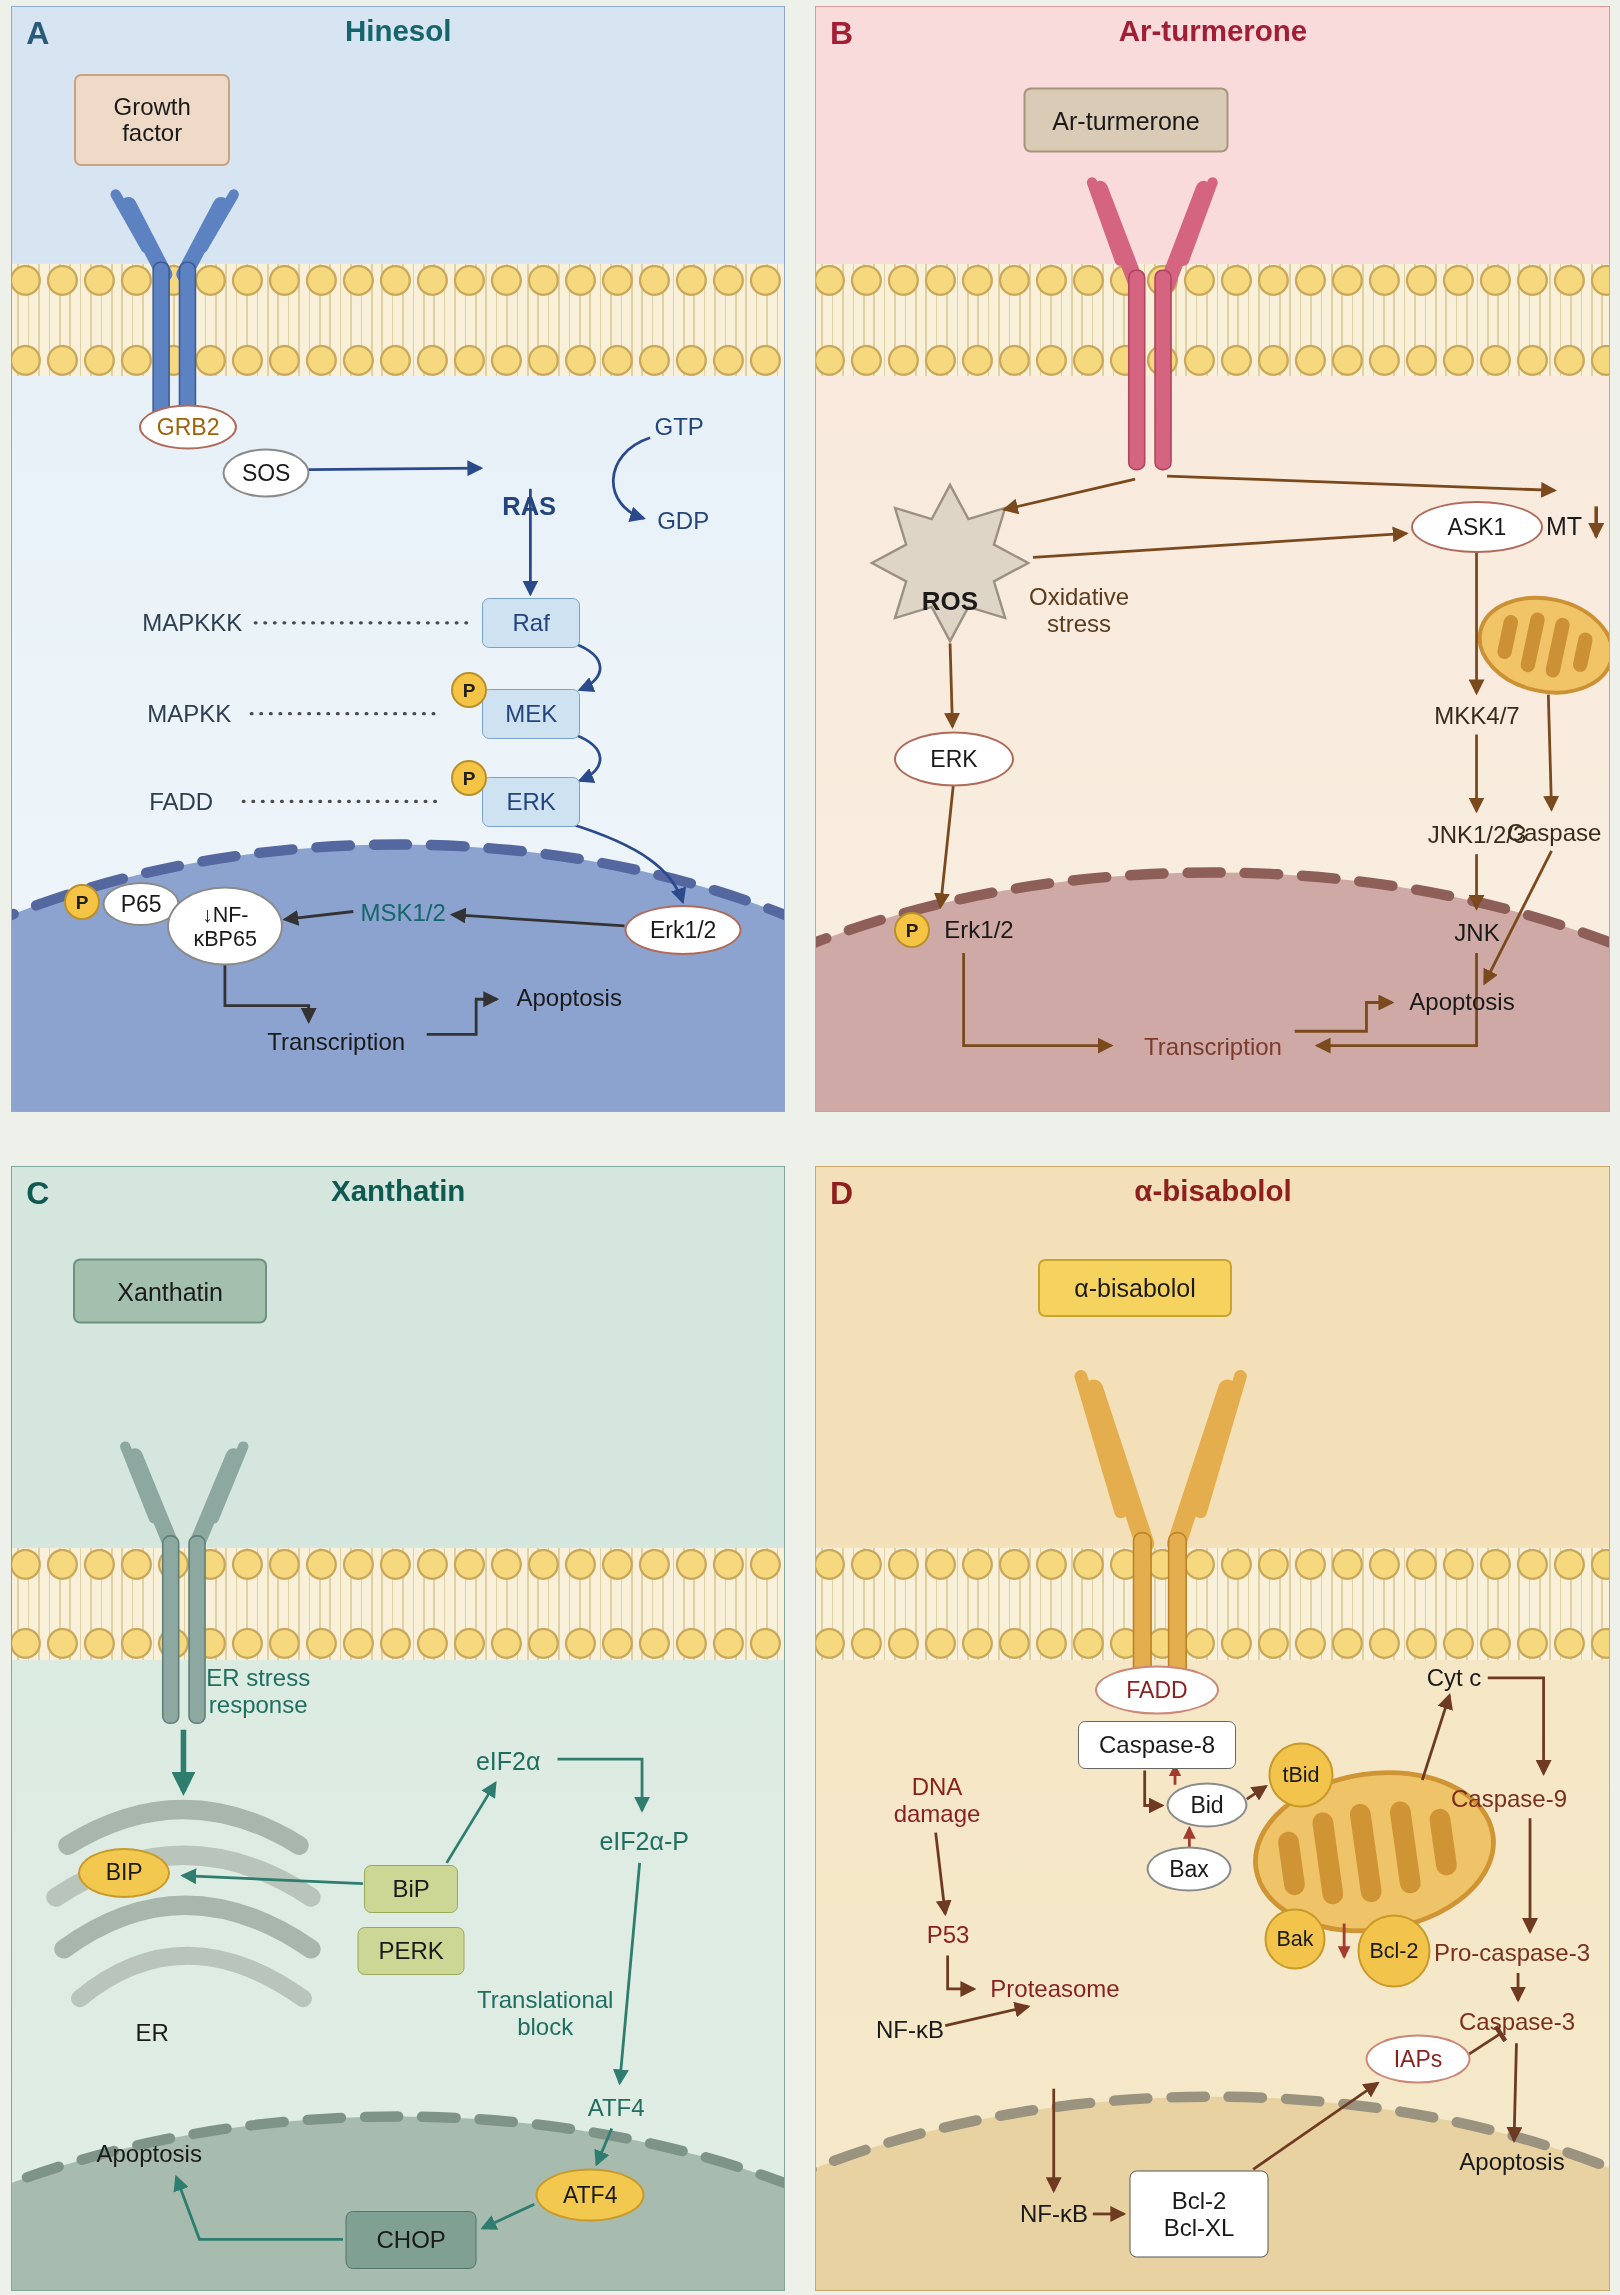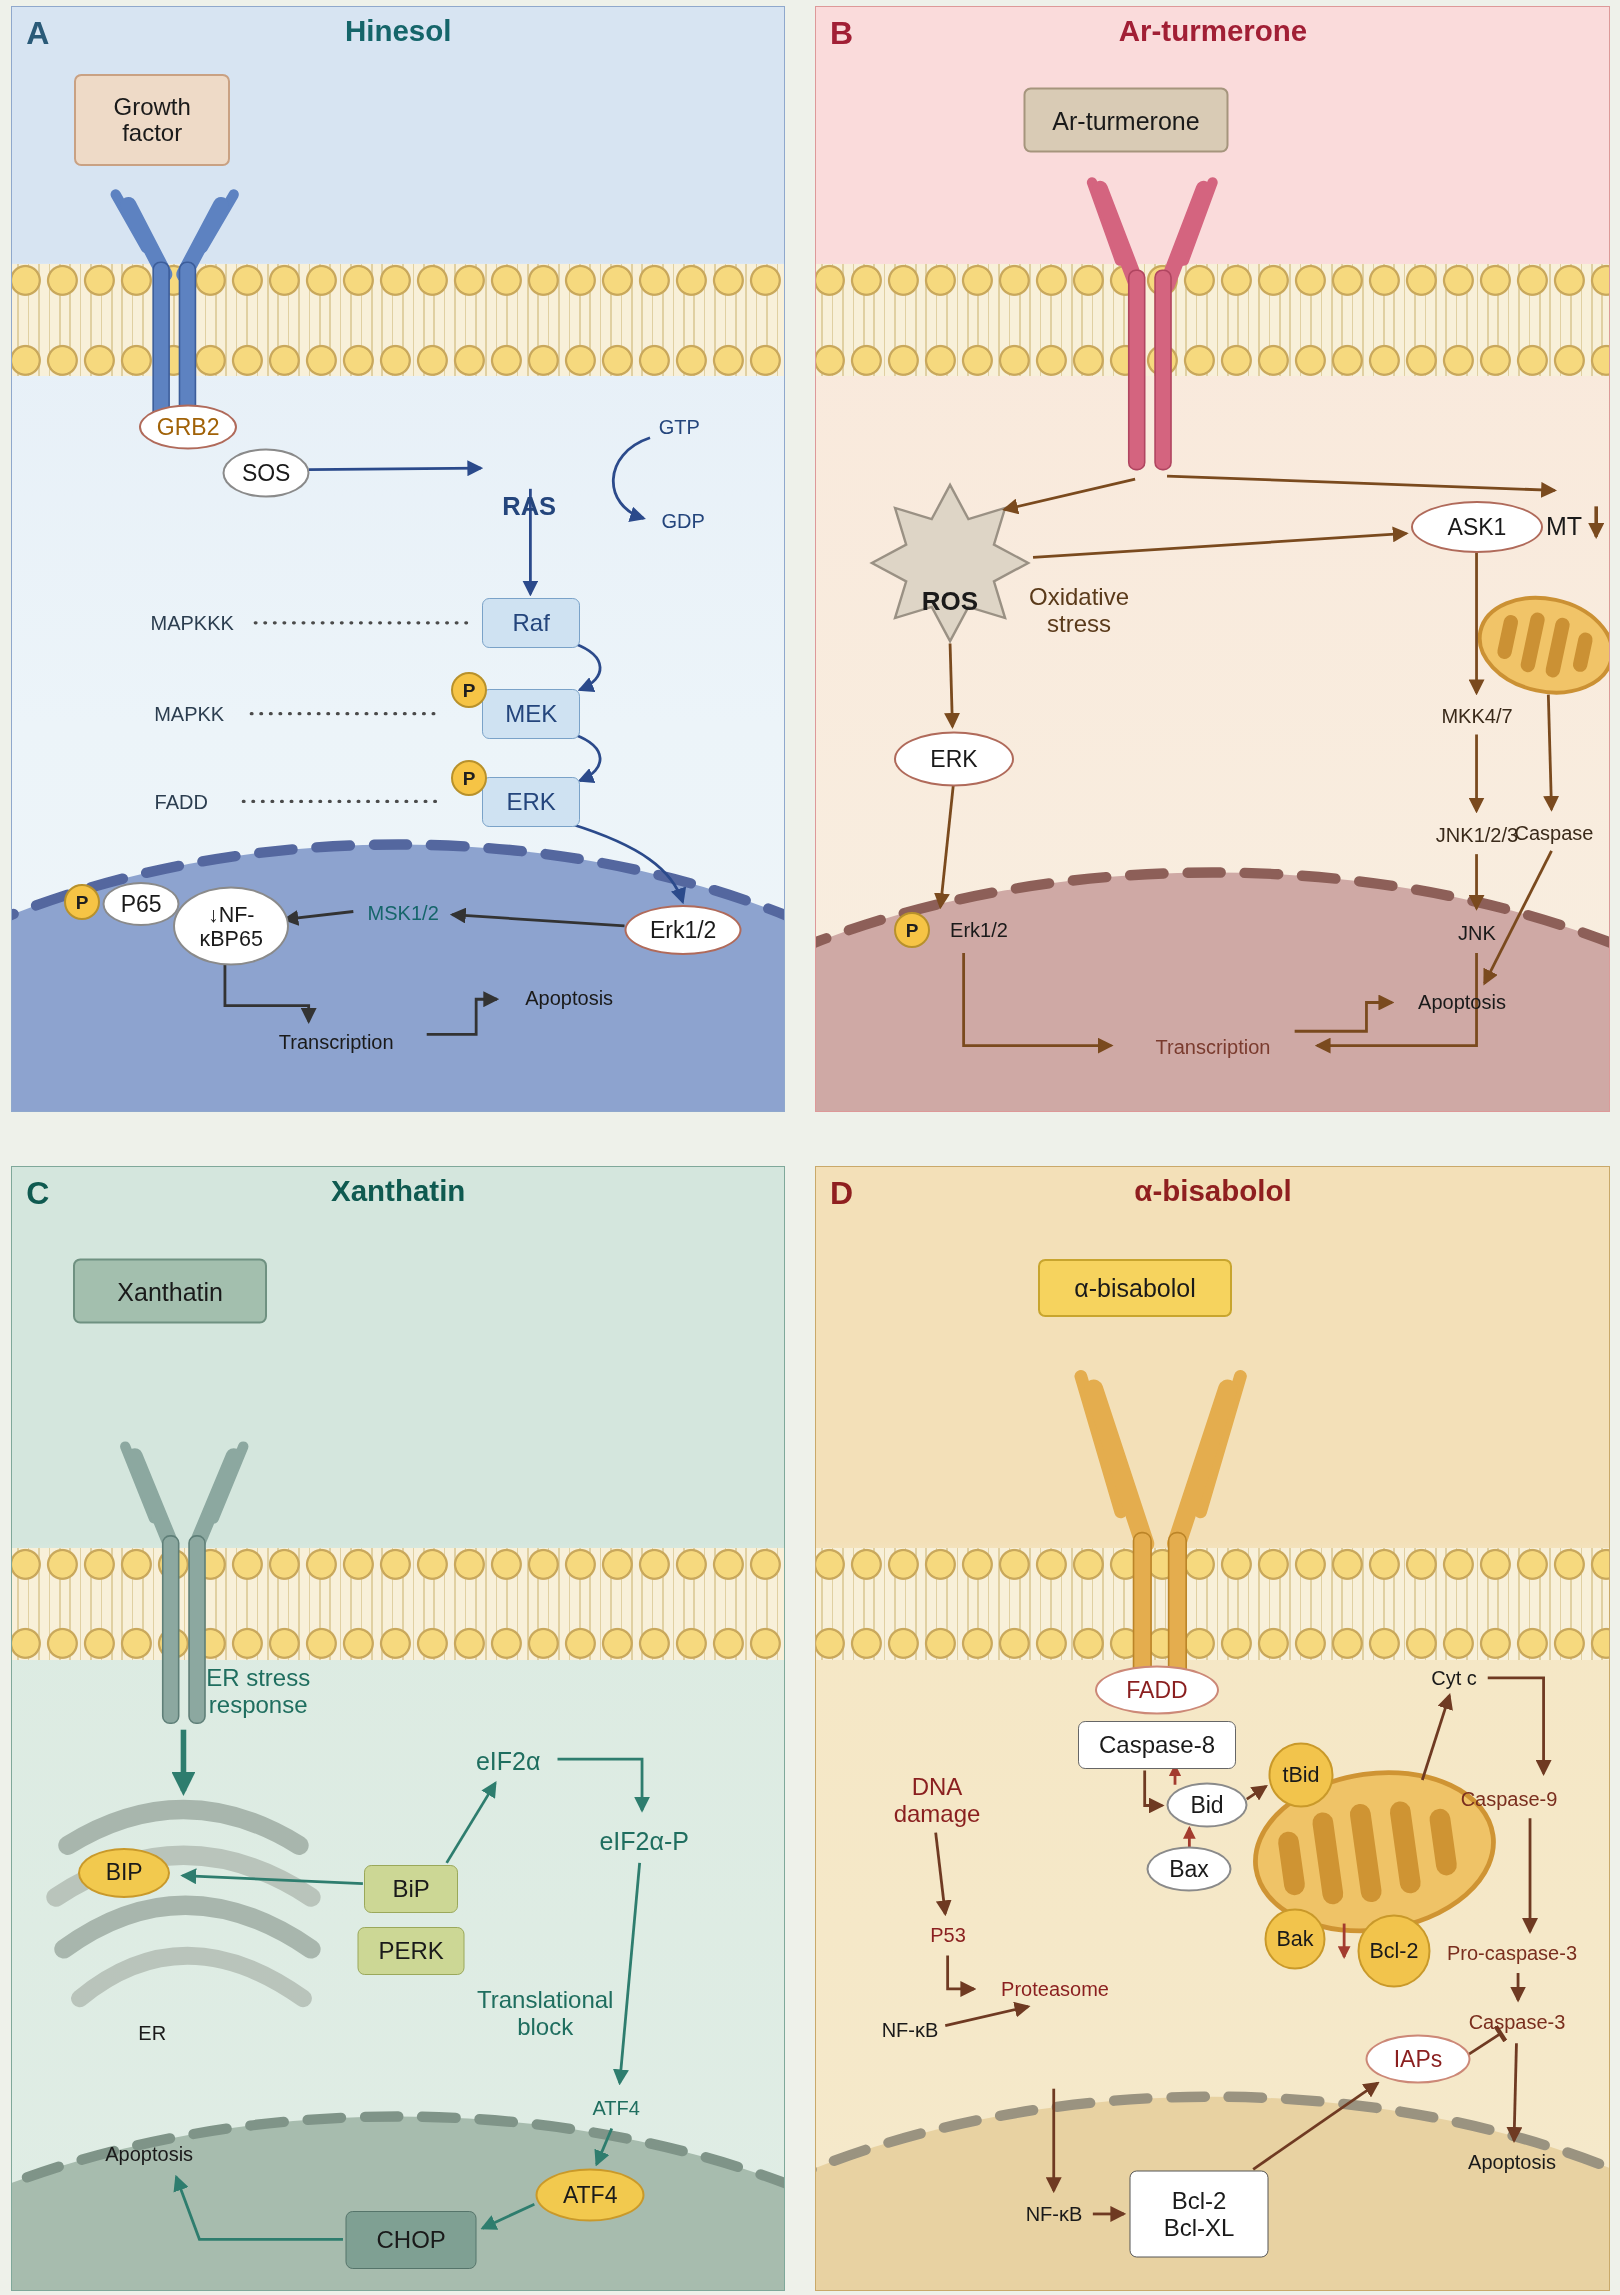--- a/index.html
+++ b/index.html
@@ -18,21 +18,21 @@
   .membrane{position:absolute;left:-4.8px;right:-4.8px;height:112px;background-color:#f8f0d9;
     background-image:repeating-linear-gradient(90deg,#e0d0a2 0 1.6px,transparent 1.6px 10.4px);}
   .membrane::before,.membrane::after{content:"";position:absolute;left:0;right:0;height:37px;
     background-image:radial-gradient(circle 16px at 18.4px 18.4px,#f6d97e 12.8px,#c9a85c 13.6px,#c9a85c 15px,transparent 16px);
     background-size:37px 37px;background-repeat:repeat-x;}
   .membrane::before{top:-2.4px;}
   .membrane::after{bottom:-2.4px;}
 
   .c{position:absolute;transform:translate(-50%,-50%);display:flex;align-items:center;justify-content:center;
      text-align:center;line-height:1.12;}
-  .txt{white-space:nowrap;font-size:20px;color:#1a1a1a;}
+  .txt{white-space:nowrap;font-size:24px;color:#1a1a1a;}
   .col{flex-direction:column;white-space:nowrap;font-size:24px;color:#1a1a1a;}
   .col span{display:block;}
   .b{font-weight:bold;margin-top:39px;}
   .letter{font-size:32px;font-weight:bold;}
   .title{font-size:29.5px;font-weight:bold;}
   .oval{background:#fff;border-radius:50%;border:2.4px solid #999;font-size:23px;color:#1a1a1a;}
   .box{border-radius:7.2px;font-size:24px;color:#1a1a1a;}
   .pball{width:32px;height:32px;border-radius:50%;background:#f6c445;border:2.4px solid #b8912b;
      font-weight:bold;font-size:19px;color:#1f1f1f;}
   .navy{color:#24457c}.slate{color:#2c3e50}.tealA{color:#15656a}.brown{color:#5a3a1a}
@@ -137,21 +137,21 @@
     </div>
   <div class="c pball" style="left:457px;top:771px;">
       <span>P</span>
     </div>
   <div class="c pball" style="left:70px;top:895px;">
       <span>P</span>
     </div>
   <div class="c oval" style="left:129px;top:897px;width:73px;height:40px;border-color:#8a8a8a;">
       <span>P65</span>
     </div>
-  <div class="c oval col" style="left:219px;top:919px;width:112px;height:75px;border-color:#8a8a8a;font-size:21.5px;">
+  <div class="c oval col" style="left:213px;top:919px;width:112px;height:75px;border-color:#8a8a8a;font-size:21.5px;">
     <span>↓NF-</span>
     <span>κBP65</span>
   </div>
   <div class="c txt tealA" style="left:391px;top:906px;">MSK1/2</div>
   <div class="c oval" style="left:671px;top:923px;width:113px;height:46px;border-color:#b06a5a;">
       <span>Erk1/2</span>
     </div>
   <div class="c txt" style="left:324px;top:1035px;">Transcription</div>
   <div class="c txt" style="left:557px;top:991px;">Apoptosis</div>
 </section>

